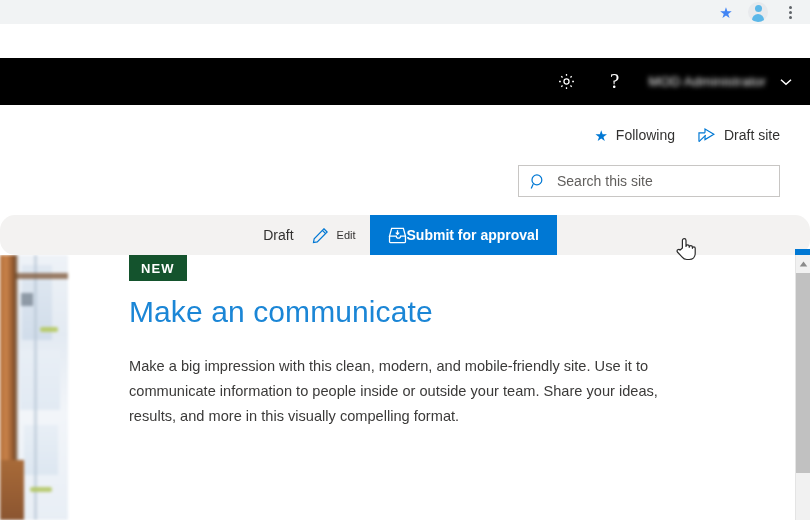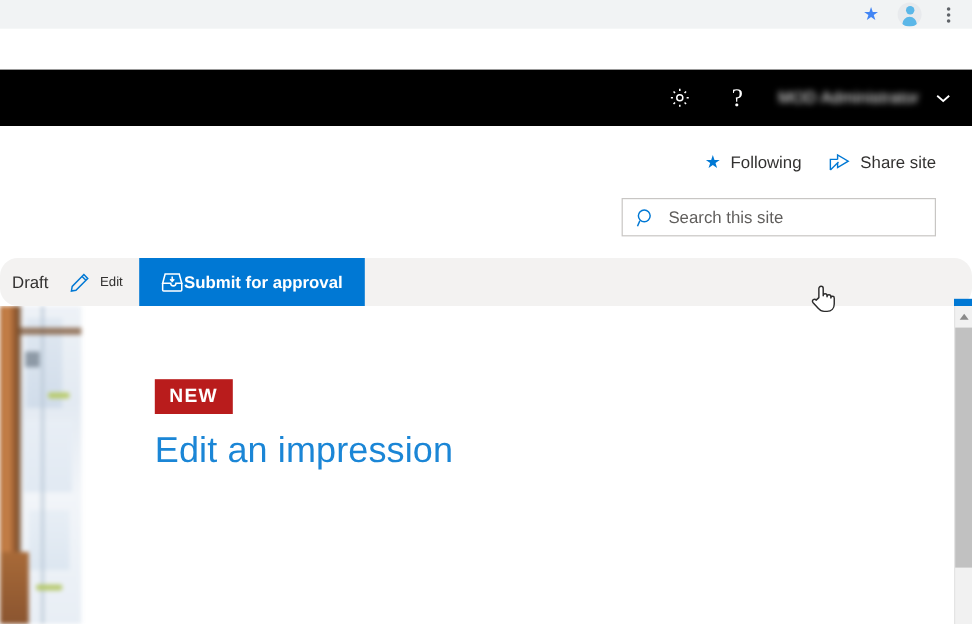--- a/index.html
+++ b/index.html
@@ -211,21 +211,21 @@
 
   
   .command-bar {
     position: absolute;
     left: 0; top: 215px;
     width: 810px;
     height: 40px;
     background: #f3f2f1;
     display: flex;
     align-items: stretch;
-    justify-content: flex-start;
+    justify-content: center;
     border-radius: 15px;
   }
   .cmd-status {
     display: flex;
     align-items: center;
     font-size: 14px;
     color: #323130;
     padding: 0 10px;
   }
   .cmd-edit {
@@ -368,27 +368,26 @@
   }
 
   .hero-text {
     position: absolute;
     left: 129px;
     top: 0;
     width: 560px;
   }
   .badge-new {
     display: inline-block;
-    background: #b91c1c;
+    background: #14532d;
     color: #ffffff;
-    font-size: 16px;
+    font-size: 13px;
     font-weight: bold;
     letter-spacing: 1.1px;
     padding: 6px 12px 5px 12px;
-    margin-top: 61px;
   }
   .hero-title {
     margin: 14px 0 0 0;
     font-size: 30px;
     font-weight: normal;
     color: #1b86d6;
     letter-spacing: .1px;
     line-height: 1.15;
   }
   .hero-para {
@@ -490,21 +489,21 @@
         <span>Following</span>
       </div>
       <div class="site-action">
         <span>
           <svg width="19" height="16" viewBox="0 0 20 17" fill="none" stroke="#0078d4" stroke-width="1.25">
             <path d="M2 15.5V6.2h6.4"></path>
             <path d="M2 15.5L9.2 8.6"></path>
             <path d="M8.4 6.2V2.2l9.4 5.6-9.4 5.6V9.4"></path>
           </svg>
         </span>
-        <span>Share site</span>
+        <span>Draft site</span>
       </div>
     </div>
 
     <div class="search-wrap">
       <div class="search-icon-box">
         <svg width="17" height="17" viewBox="0 0 18 18" fill="none" stroke="#0078d4" stroke-width="1.3">
           <circle cx="7.3" cy="7.3" r="5.2"></circle>
           <path d="M3.4 11.6L1.3 16.4"></path>
         </svg>
       </div>
@@ -557,21 +556,22 @@
       <div class="green1"></div>
       <div class="green2"></div>
       <div class="sill"></div>
       <div class="frame"></div>
       <div class="frame2"></div>
       <div class="wall"></div>
     </div>
 
     <div class="hero-text">
       <div class="badge-new">NEW</div>
-      <h1 class="hero-title">Edit an impression</h1>
+      <h1 class="hero-title">Make an communicate</h1>
+      <p class="hero-para">Make a big impression with this clean, modern, and mobile-friendly site. Use it to communicate information to people inside or outside your team. Share your ideas, results, and more in this visually compelling format.</p>
     </div>
   </div>
 
   <div class="scroll-top-accent"></div>
   <div class="scrollbar">
     <div class="scroll-arrow">
       <svg width="9" height="6" viewBox="0 0 10 7" fill="#8a8a8a">
         <path d="M5 0.6L9.4 6.4H0.6z"></path>
       </svg>
     </div>

